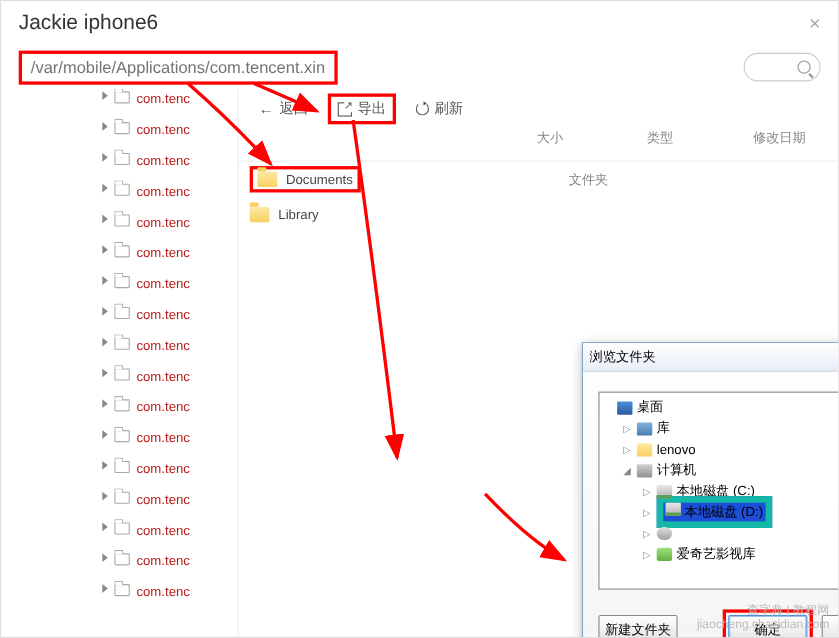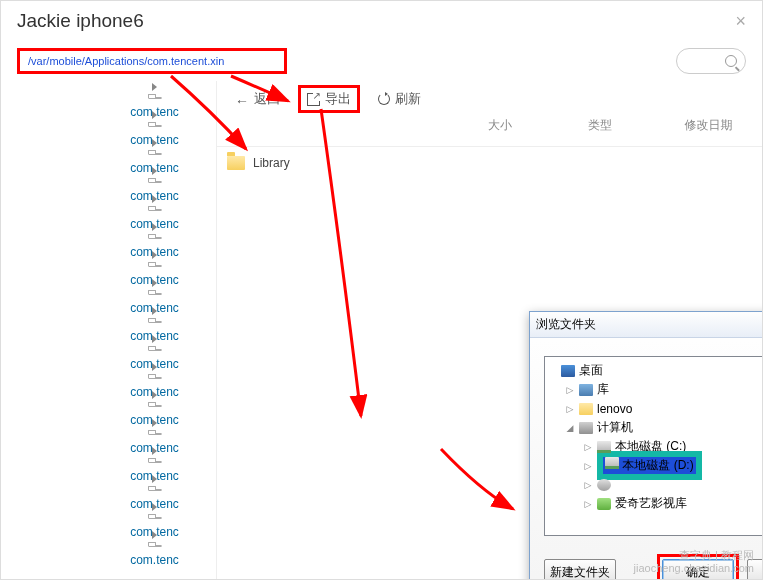--- a/index.html
+++ b/index.html
@@ -3,28 +3,28 @@
   <meta charset="utf-8">
   <style>
     * { box-sizing: border-box; margin: 0; padding: 0; font-family: "Microsoft YaHei", Arial, sans-serif; }
     body { width: 763px; height: 580px; background: #fff; position: relative; overflow: hidden; border: 1px solid #ddd; }
 
     .title-bar { height: 40px; display: flex; align-items: center; padding: 0 16px; justify-content: space-between; }
     .title-bar .title { font-size: 19px; color: #333; }
     .title-bar .close { font-size: 18px; color: #aaa; cursor: pointer; font-family: Arial; }
 
     .path-row { height: 40px; display: flex; align-items: center; padding: 0 16px; gap: 12px; }
-    .path-box { border: 3px solid #ff0000; padding: 4px 8px; font-size: 11px; color: #1d4ed8; min-width: 270px; background: #fff; }
+    .path-box { border: 3px solid #ff0000; padding: 4px 8px; font-size: 15px; color: #737373; min-width: 270px; background: #fff; }
     .search-box { margin-left: auto; width: 70px; height: 26px; border: 1px solid #ccc; border-radius: 13px; display: flex; align-items: center; justify-content: flex-end; padding-right: 8px; }
     .search-icon { width: 12px; height: 12px; border: 1.5px solid #999; border-radius: 50%; position: relative; }
     .search-icon::after { content: ""; width: 5px; height: 1.5px; background: #999; position: absolute; bottom: -3px; right: -4px; transform: rotate(45deg); }
 
     .main { display: flex; height: calc(100% - 80px); }
     .sidebar { width: 215px; overflow: hidden; padding-top: 2px; }
-    .tree-item { display: flex; align-items: center; height: 28px; font-size: 12px; color: #0369a1; padding-left: 92px; gap: 6px; cursor: pointer; white-space: nowrap; flex-direction: column; }
+    .tree-item { display: flex; height: 28px; font-size: 12px; color: #b91c1c; padding-left: 92px; gap: 6px; cursor: pointer; white-space: nowrap; }
     .chev { width: 0; height: 0; border-top: 4px solid transparent; border-bottom: 4px solid transparent; border-left: 5px solid #888; }
     .folder-icon { width: 14px; height: 11px; border: 1px solid #aaa; border-radius: 1px; position: relative; background: #fff; }
     .folder-icon::before { content: ""; position: absolute; top: -4px; left: -1px; width: 6px; height: 3px; border: 1px solid #aaa; border-bottom: none; border-radius: 1px 1px 0 0; background: #fff; }
 
     .right-pane { flex: 1; border-left: 1px solid #eee; position: relative; }
     .toolbar { height: 36px; display: flex; align-items: center; padding: 0 18px; gap: 18px; font-size: 13px; color: #555; }
     .tool { display: flex; align-items: center; gap: 5px; cursor: pointer; }
     .export-box { border: 3px solid #ff0000; padding: 2px 6px; }
     .back-arrow { font-size: 14px; }
     .export-icon { width: 13px; height: 13px; border: 1.3px solid #555; position: relative; }
@@ -194,20 +194,27 @@
       </div>
     </div>
 
     <div class="headers">
       <div class="h-name"></div>
       <div class="h-size">大小</div>
       <div class="h-type">类型</div>
       <div class="h-date">修改日期</div>
     </div>
 
+    <div class="file-row" style="position:relative;">
+      <div class="doc-box">
+        <span class="yfolder"></span>
+        <span>Documents</span>
+      </div>
+      <span class="row-type">文件夹</span>
+    </div>
     <div class="file-row">
       <span class="yfolder"></span>
       <span>Library</span>
     </div>
 
     <div class="dialog">
       <div class="dlg-title">
         <span>浏览文件夹</span>
 
       </div>

